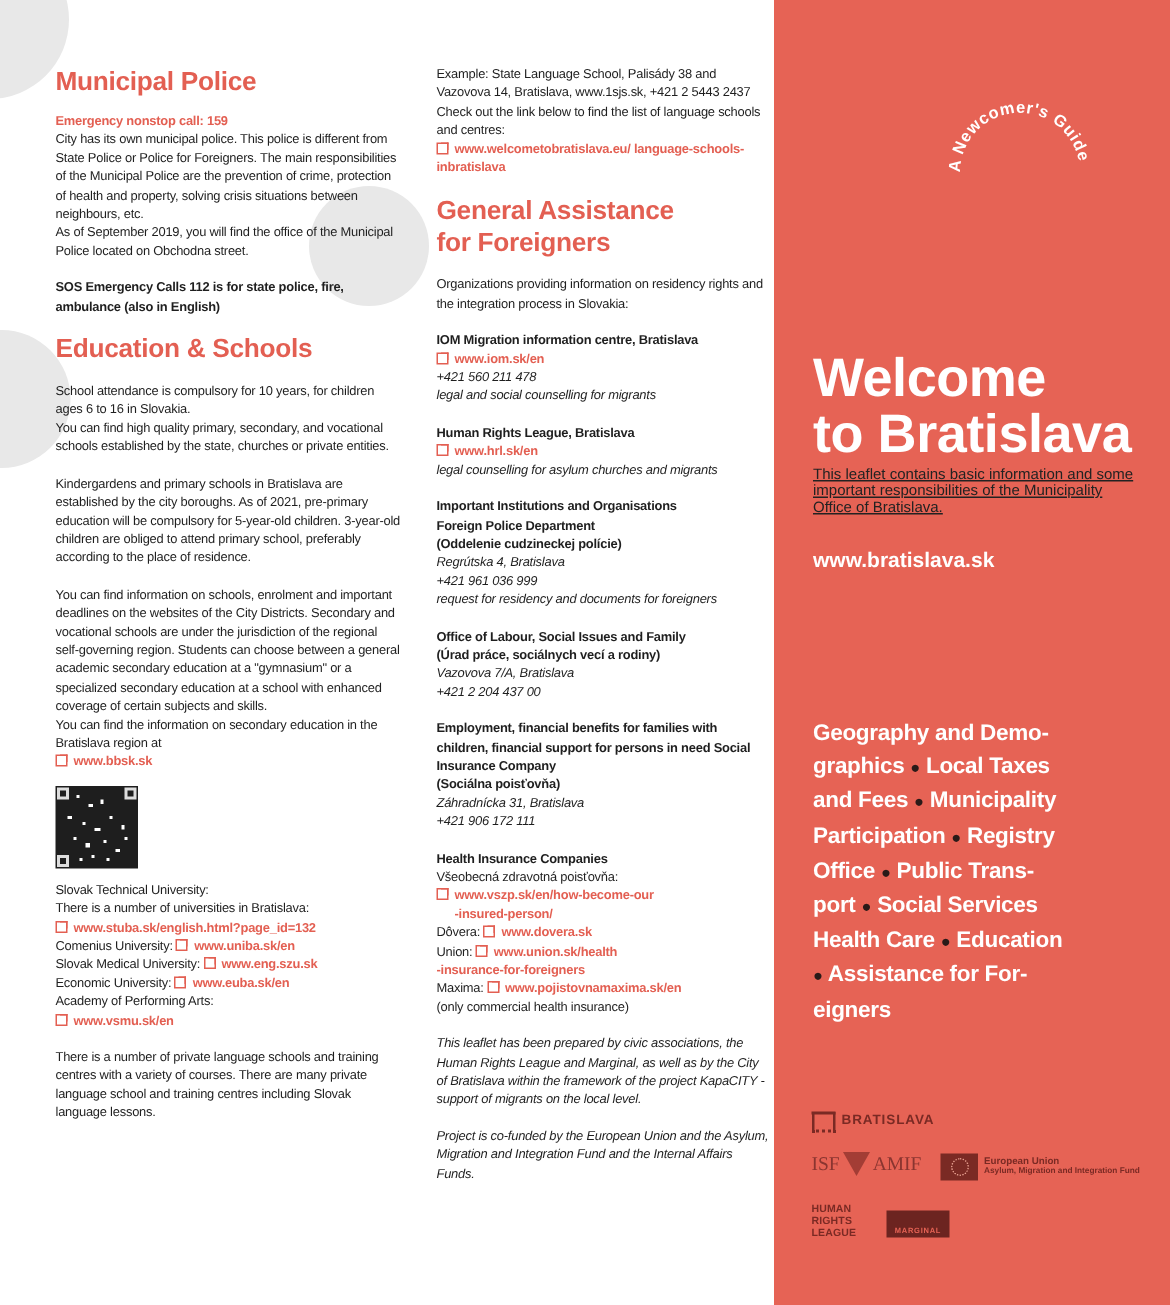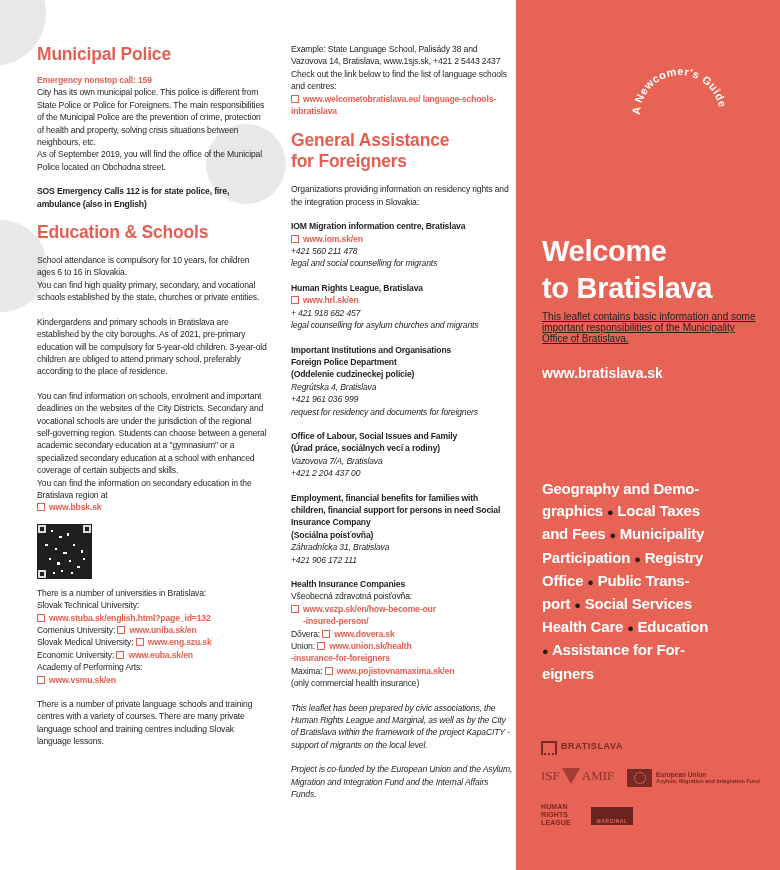--- a/index.html
+++ b/index.html
@@ -22,21 +22,21 @@
   .ext { display: inline-block; width: 8px; height: 8px; margin-right: 4px; position: relative; vertical-align: -1px; }
   .ext::before { content: ""; position: absolute; left: 0; bottom: 0; width: 6px; height: 6px; border: 1px solid #e35f52; }
   .ext::after { content: ""; position: absolute; right: 0; top: 0; width: 4px; height: 4px; border-top: 1px solid #e35f52; border-right: 1px solid #e35f52; }
   .gap { height: 12px; }
 
   .qr { width: 55px; height: 55px; background: #1e1e1e; position: relative; margin: 0 0 8px 0; overflow: hidden; }
   .qr .corner { position: absolute; width: 8px; height: 8px; border: 2px solid #ddd; }
   .qr .dot { position: absolute; background: #fff; }
 
   .panel { position: absolute; left: 516px; top: 0; width: 264px; height: 870px; background: #e66355; z-index: 1; }
-  .panel .welcome { position: absolute; left: 26px; top: 233px; color: #fff; font-weight: bold; font-size: 29px; line-height: 37px; letter-spacing: -0.3px; }
+  .panel .welcome { position: absolute; left: 26px; top: 233px; color: #fff; font-weight: bold; font-size: 36px; line-height: 37px; letter-spacing: -0.3px; }
   .panel .intro { position: absolute; left: 26px; top: 311px; width: 220px; color: #222; font-size: 10px; line-height: 11px; text-decoration: underline; }
   .panel .site { position: absolute; left: 26px; top: 365px; color: #fff; font-weight: bold; font-size: 14px; }
   .panel .topics { position: absolute; left: 26px; top: 478px; width: 210px; color: #fff; font-weight: bold; font-size: 15px; line-height: 22.2px; letter-spacing: -0.2px; }
   .bullet { color: #2a1a18; font-size: 11px; }
 
   .arc { position: absolute; left: 625px; top: 45px; width: 120px; height: 120px; z-index: 2; }
 
   .logo { position: absolute; z-index: 2; color: #7a2a24; font-weight: bold; }
   .logo-brat { left: 541px; top: 741px; font-size: 9px; letter-spacing: 0.6px; display: flex; align-items: flex-start; gap: 4px; }
   .brat-mark { width: 16px; height: 14px; border: 2px solid #7a2a24; border-bottom-style: dotted; }
@@ -92,22 +92,22 @@
     <span class="dot" style="left:44px;top:26px;width:2px;height:3px"></span>
     <span class="dot" style="left:12px;top:34px;width:2px;height:2px"></span>
     <span class="dot" style="left:20px;top:38px;width:3px;height:3px"></span>
     <span class="dot" style="left:32px;top:36px;width:2px;height:2px"></span>
     <span class="dot" style="left:40px;top:42px;width:3px;height:2px"></span>
     <span class="dot" style="left:24px;top:46px;width:2px;height:2px"></span>
     <span class="dot" style="left:16px;top:48px;width:2px;height:2px"></span>
     <span class="dot" style="left:46px;top:34px;width:2px;height:2px"></span>
     <span class="dot" style="left:34px;top:48px;width:2px;height:2px"></span>
   </div>
+  <p class="txt">Slovak Technical University:</p>
   <p class="txt">There is a number of universities in Bratislava:</p>
-  <p class="txt">Slovak Technical University:</p>
   <p class="txt"><span class="ext"></span><a class="link">www.stuba.sk/english.html?page_id=132</a></p>
   <p class="txt"><span>Comenius University:</span> <span class="ext"></span><a class="link">www.uniba.sk/en</a></p>
   <p class="txt"><span>Slovak Medical University:</span> <span class="ext"></span><a class="link">www.eng.szu.sk</a></p>
   <p class="txt"><span>Economic University:</span> <span class="ext"></span><a class="link">www.euba.sk/en</a></p>
   <p class="txt">Academy of Performing Arts:</p>
   <p class="txt"><span class="ext"></span><a class="link">www.vsmu.sk/en</a></p>
   <div class="gap"></div>
   <p class="txt">There is a number of private language schools and training centres with a variety of courses. There are many private language school and training centres including Slovak language lessons.</p>
 </div>
 
@@ -122,21 +122,20 @@
   <div style="height:11px"></div>
   <p class="txt">Organizations providing information on residency rights and the integration process in Slovakia:</p>
   <div class="gap"></div>
   <p class="txt bold">IOM Migration information centre, Bratislava</p>
   <p class="txt"><span class="ext"></span><a class="link">www.iom.sk/en</a></p>
   <p class="txt italic">+421 560 211 478</p>
   <p class="txt italic">legal and social counselling for migrants</p>
   <div class="gap"></div>
   <p class="txt bold">Human Rights League, Bratislava</p>
   <p class="txt"><span class="ext"></span><a class="link">www.hrl.sk/en</a></p>
-  <p class="txt italic">+ 421 918 682 457</p>
   <p class="txt italic">legal counselling for asylum churches and migrants</p>
   <div class="gap"></div>
   <p class="txt bold">Important Institutions and Organisations</p>
   <p class="txt bold">Foreign Police Department</p>
   <p class="txt bold">(Oddelenie cudzineckej polície)</p>
   <p class="txt italic">Regrútska 4, Bratislava</p>
   <p class="txt italic">+421 961 036 999</p>
   <p class="txt italic">request for residency and documents for foreigners</p>
   <div class="gap"></div>
   <p class="txt bold">Office of Labour, Social Issues and Family</p>

